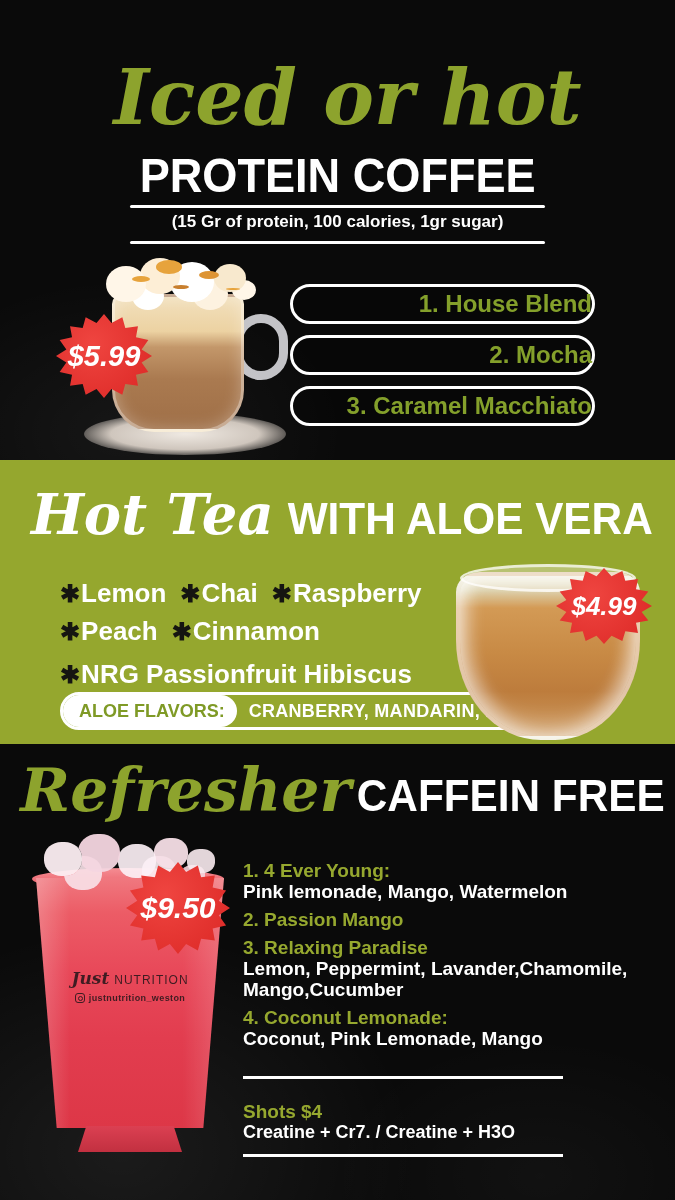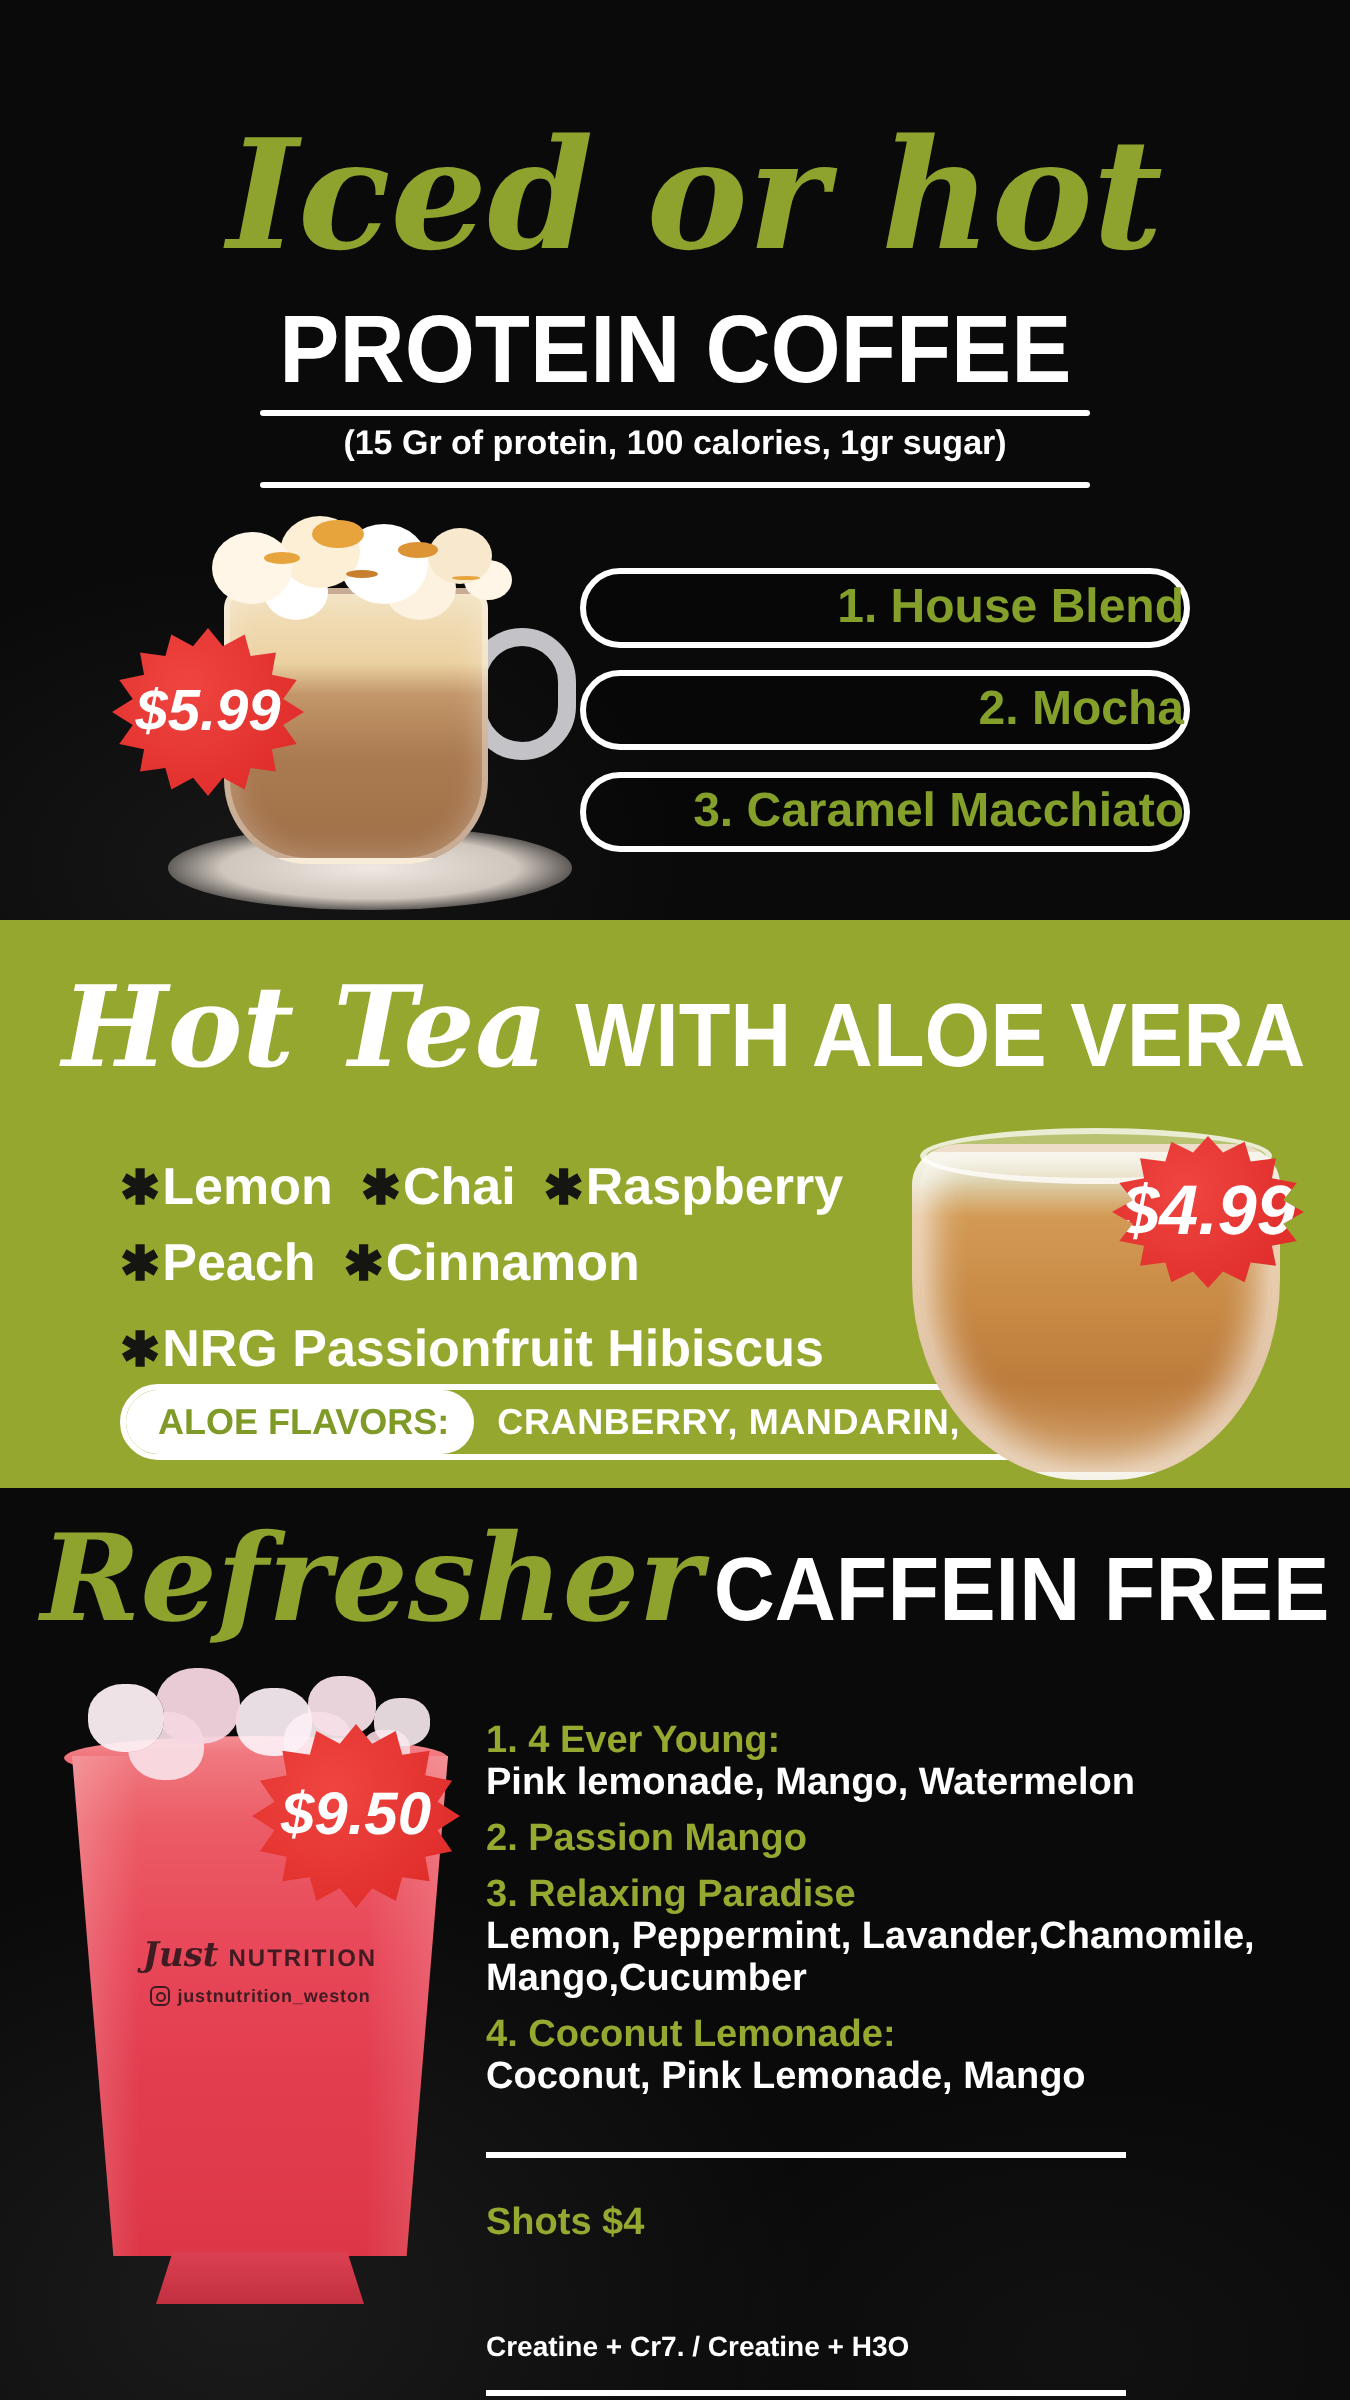--- a/index.html
+++ b/index.html
@@ -34,21 +34,21 @@
     color:#84a02b; font-size:24px; font-weight:bold; background:rgba(0,0,0,0.25);
   }
 
   .burst {
     clip-path: polygon(100% 50%, 89.2% 57.8%, 96.2% 69.1%, 83.3% 72.2%, 85.4% 85.4%, 72.2% 83.3%, 69.1% 96.2%, 57.8% 89.2%, 50% 100%, 42.2% 89.2%, 30.9% 96.2%, 27.8% 83.3%, 14.6% 85.4%, 16.7% 72.2%, 3.8% 69.1%, 10.8% 57.8%, 0% 50%, 10.8% 42.2%, 3.8% 30.9%, 16.7% 27.8%, 14.6% 14.6%, 27.8% 16.7%, 30.9% 3.8%, 42.2% 10.8%, 50% 0%, 57.8% 10.8%, 69.1% 3.8%, 72.2% 16.7%, 85.4% 14.6%, 83.3% 27.8%, 96.2% 30.9%, 89.2% 42.2%);
     background: radial-gradient(circle at 38% 35%, #ef4540, #e02e2b 75%);
     display:flex; align-items:center; justify-content:center;
     color:#fff; font-weight:bold; font-style:italic; z-index:6;
   }
   .badge1 { left:56px;  top:314px; width:96px;  height:84px; font-size:29px; }
-  .badge2 { left:556px; top:568px; width:96px;  height:76px; font-size:35px; }
+  .badge2 { left:556px; top:568px; width:96px;  height:76px; font-size:26px; }
   .badge3 { left:126px; top:862px; width:104px; height:92px; font-size:30px; }
 
   
   .coffee-art { left:78px; top:250px; width:215px; height:205px; }
   .saucer { position:absolute; left:6px; bottom:0; width:202px; height:42px; border-radius:50%;
     background: radial-gradient(ellipse at center, #efe9e2 0%, #cfc6bd 52%, rgba(130,125,120,0.3) 78%, transparent 92%); }
   .mug-handle { position:absolute; left:156px; top:64px; width:54px; height:66px;
     border:9px solid rgba(228,228,233,0.85); border-radius:28px; z-index:1; }
   .mug { position:absolute; left:34px; top:44px; width:132px; height:138px; z-index:2;
     border-radius:10px 10px 42px 42px;
@@ -99,21 +99,21 @@
   .h3-main   { font-size:45px; color:#fff; }
 
   .items { left:243px; top:860px; width:424px; }
   .item { margin-bottom:7px; }
   .item-name { color:#96a82f; font-size:19px; font-weight:bold; line-height:21px; }
   .item-ing  { color:#fff; font-size:19px; font-weight:bold; line-height:21px; }
 
   .shots { left:243px; top:1076px; width:320px; border-top:3px solid #fff; border-bottom:3px solid #fff;
     padding:22px 0 11px 0; }
   .shots-title { color:#96a82f; font-size:19px; font-weight:bold; line-height:21px; }
-  .shots-detail { color:#fff; font-size:14px; font-weight:bold; line-height:21px; white-space:nowrap;margin-top:41px; }
+  .shots-detail { color:#fff; font-size:18px; font-weight:bold; line-height:21px; white-space:nowrap; }
 
   
   .drink-art { left:26px; top:840px; width:210px; height:318px; }
   .ice-blob { position:absolute; left:18px; top:2px; width:38px; height:34px; border-radius:46%; z-index:3;
     background:rgba(252,238,242,0.95);
     box-shadow: 36px -6px 0 2px rgba(244,214,224,0.95), 74px 2px 0 0 rgba(252,240,245,0.92),
       108px -6px 0 -2px rgba(246,222,230,0.95), 138px 2px 0 -5px rgba(250,235,240,0.9),
       20px 14px 0 0 rgba(248,226,233,0.9), 96px 12px 0 -2px rgba(252,240,244,0.9),
       130px 16px 0 -7px rgba(244,214,222,0.9); }
   .cup-rim { position:absolute; left:6px; top:28px; width:192px; height:22px; border-radius:50%;
@@ -122,21 +122,21 @@
     clip-path:polygon(0 0, 100% 0, 89% 100%, 11% 100%);
     background:
       linear-gradient(90deg, rgba(255,255,255,0.22) 0%, transparent 18%, transparent 78%, rgba(255,255,255,0.18) 100%),
       linear-gradient(180deg,#f0787f 0%,#ec5c66 14%,#e84859 38%,#e23d4f 64%,#dd3747 100%); }
   .cup-base { position:absolute; left:52px; top:286px; width:104px; height:26px; z-index:2;
     clip-path:polygon(8% 0, 92% 0, 100% 100%, 0 100%);
     background:linear-gradient(180deg,#db4052,#c23040); }
   .cup-brand { position:absolute; left:10px; top:128px; width:188px; text-align:center; z-index:4; color:#3f1c22; }
   .cup-brand-row { display:flex; justify-content:center; align-items:baseline; gap:5px; }
   .cup-brand-script { font-family:"DejaVu Serif", serif; font-style:italic; font-weight:bold; font-size:17px; }
-  .cup-brand-name { font-size:12px; font-weight:bold; letter-spacing:1px; }
+  .cup-brand-name { font-size:12px; font-weight:normal; letter-spacing:1px; }
   .cup-handle-row { margin-top:5px; display:flex; justify-content:center; align-items:center; gap:4px;
     font-size:9px; font-weight:bold; letter-spacing:0.4px; }
   .ig-icon { display:inline-block; width:10px; height:10px; border:1.5px solid #3f1c22; border-radius:3px; position:relative; }
   .ig-icon::after { content:""; position:absolute; left:2px; top:2px; width:3px; height:3px; border:1px solid #3f1c22; border-radius:50%; }
 </style>
 </head>
 <body>
 
 <div class="canvas">
 

